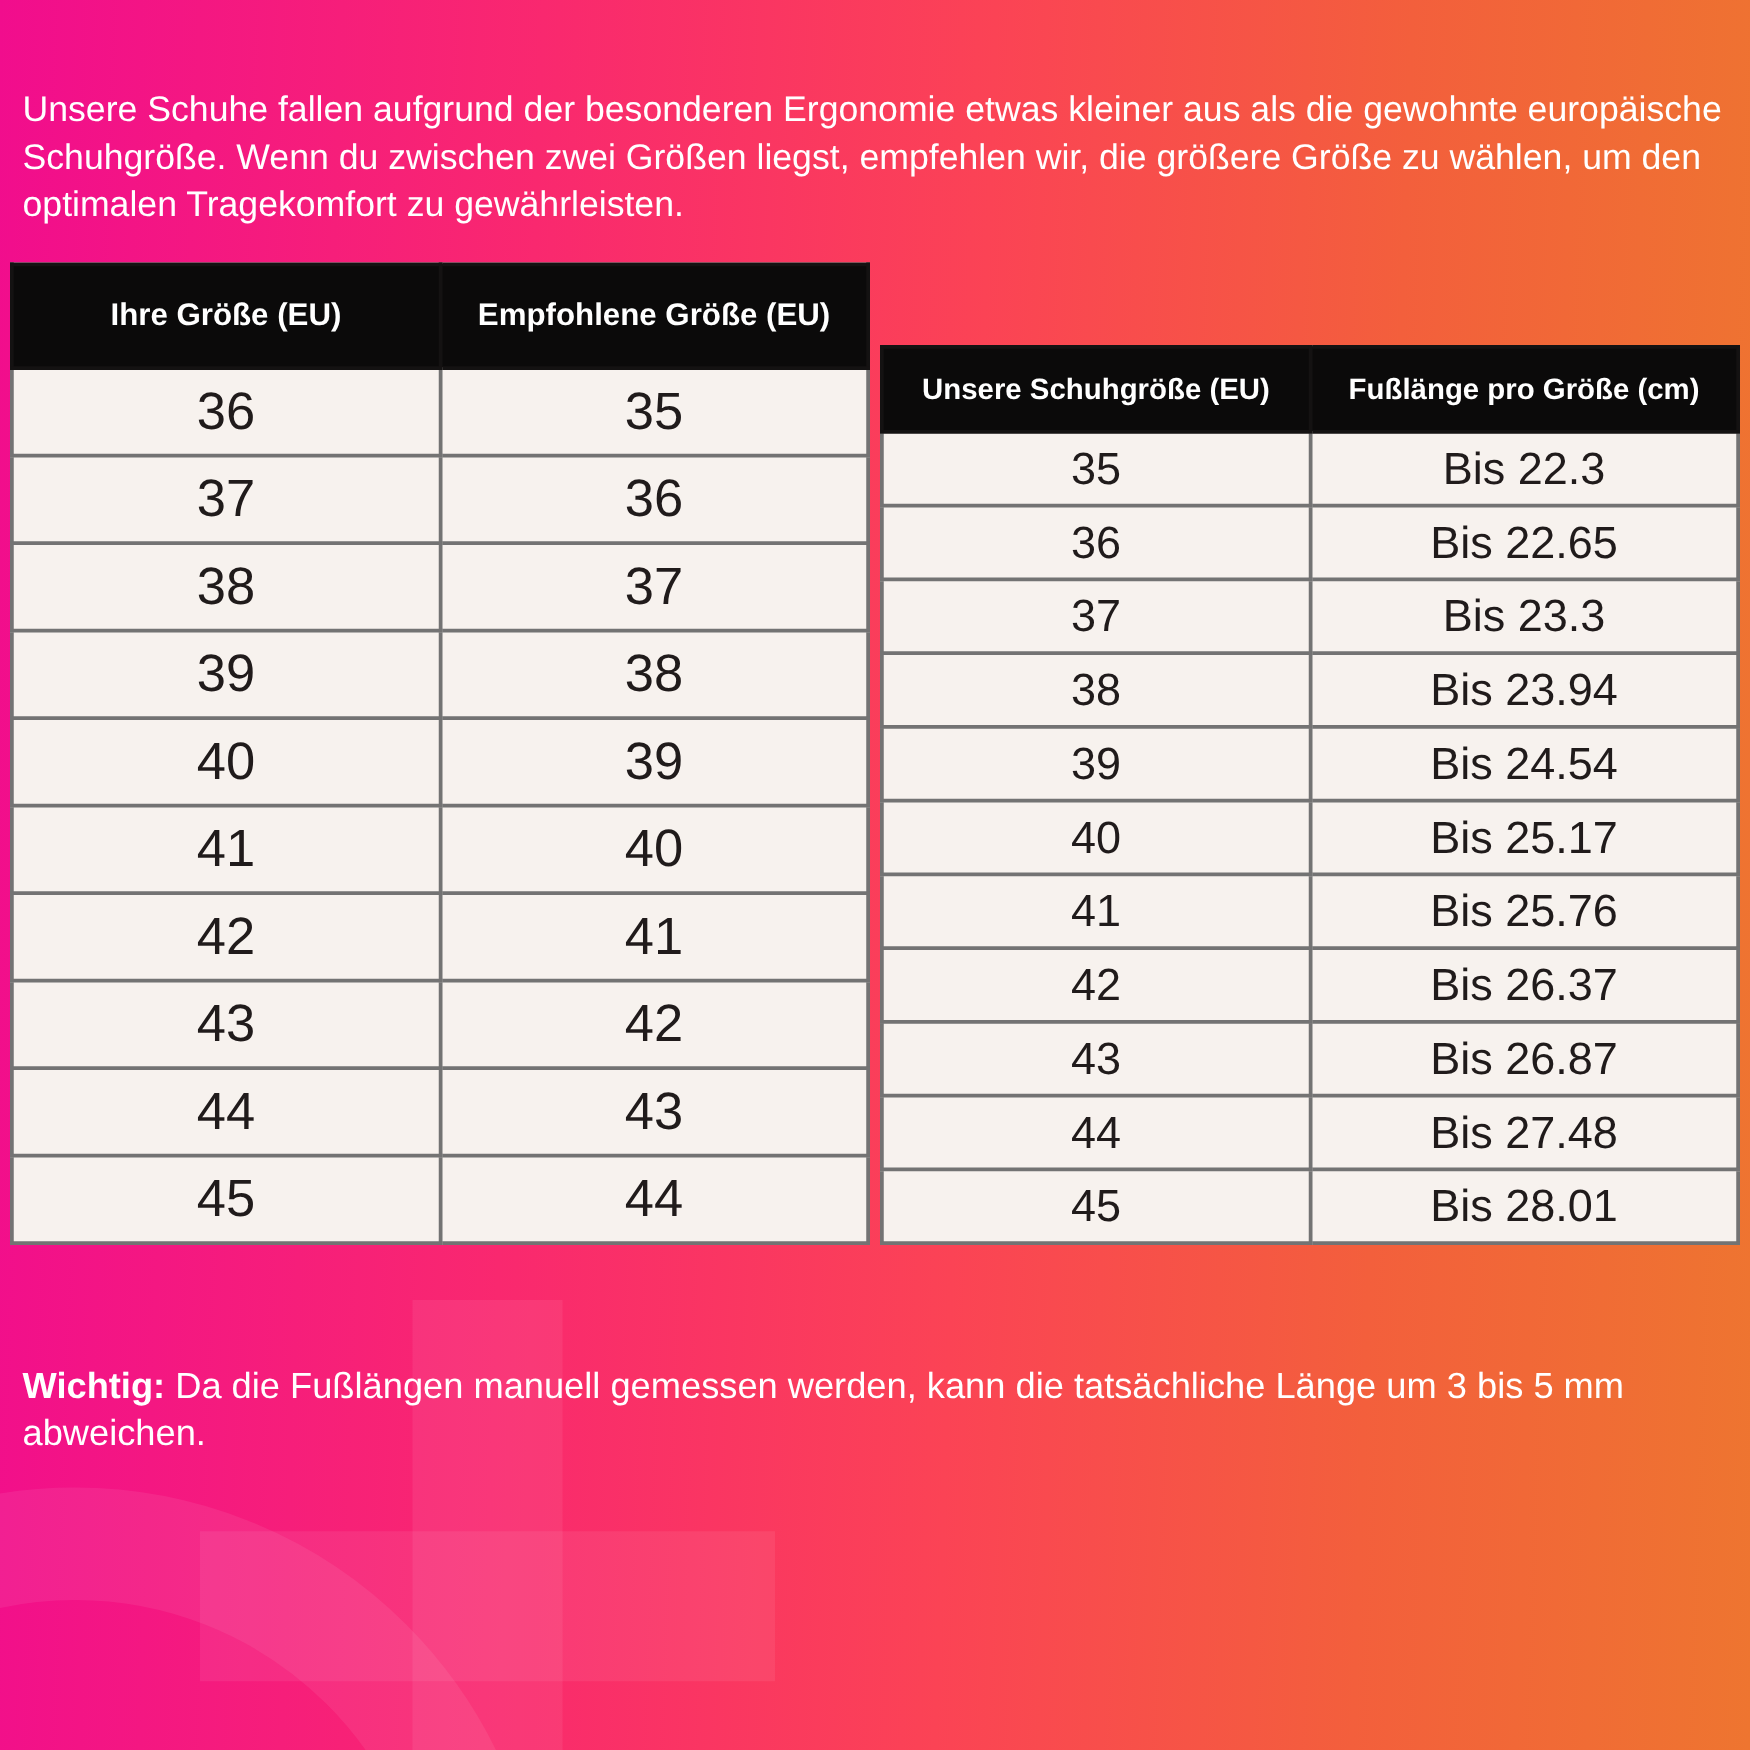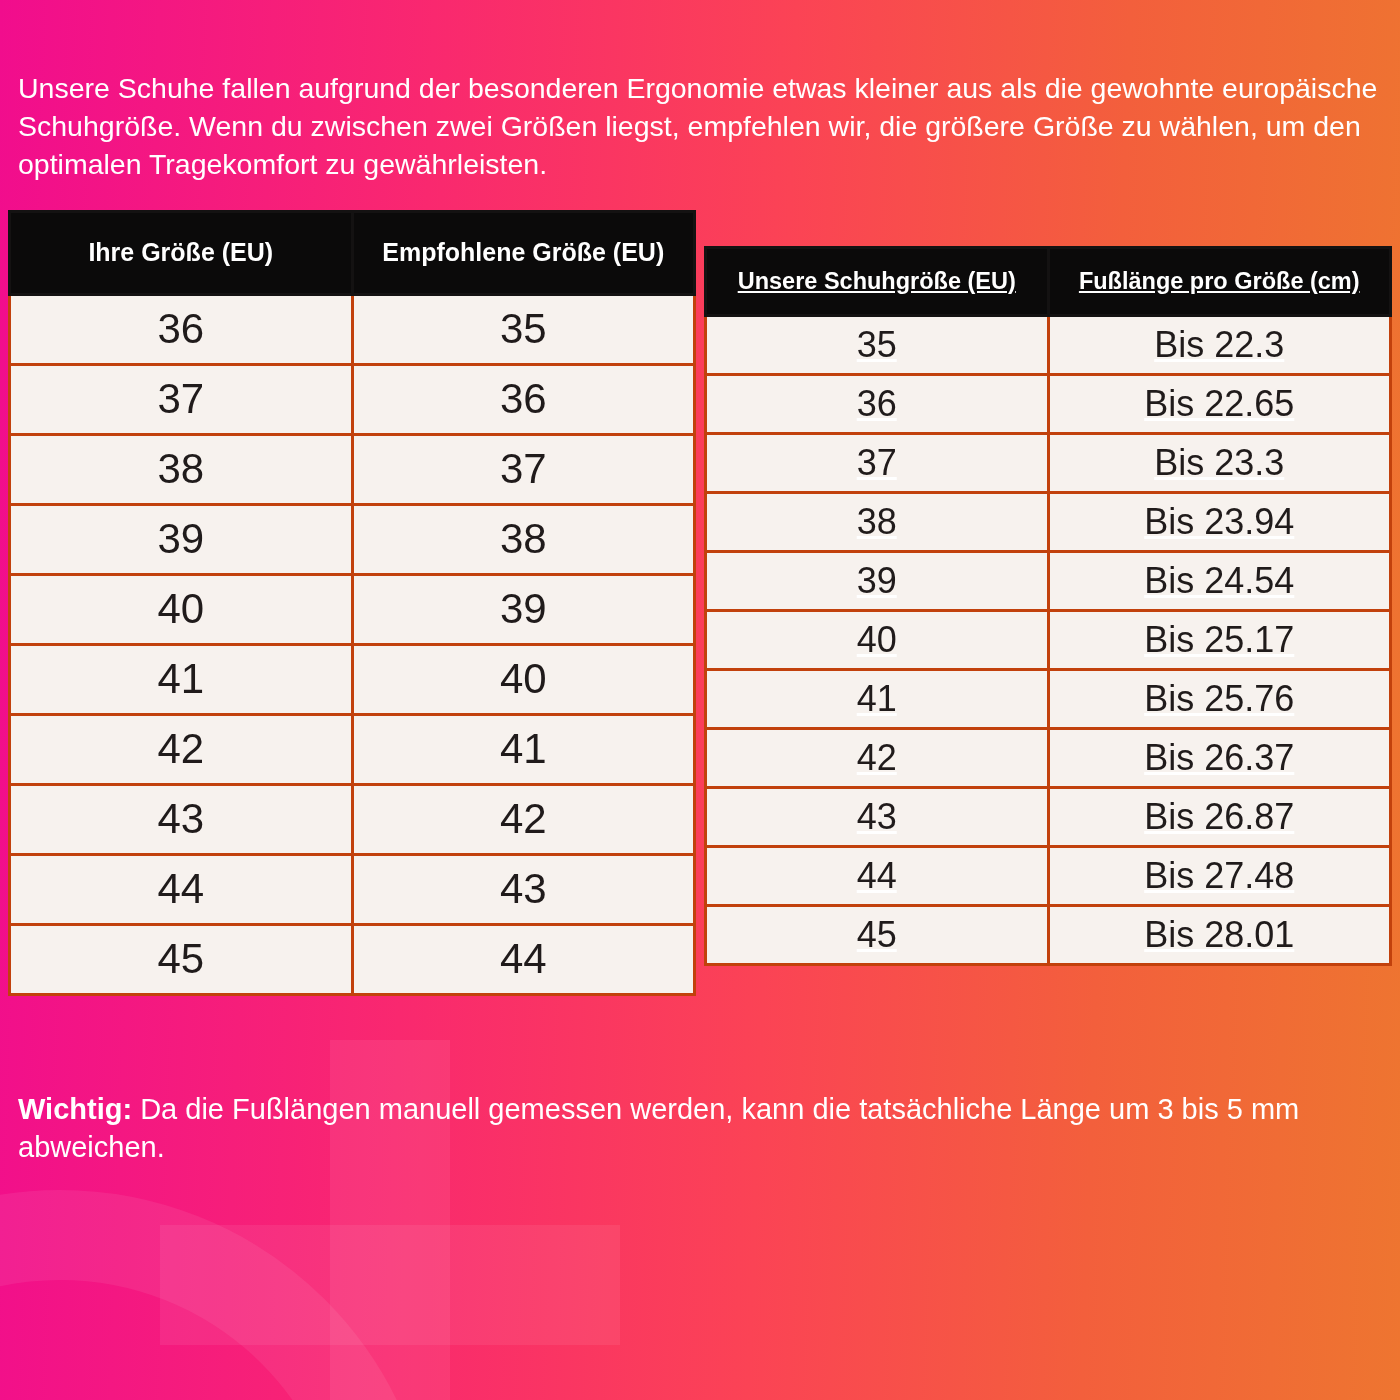--- a/index.html
+++ b/index.html
@@ -53,21 +53,21 @@
     color: #ffffff;
     max-width: 1372px;
   }
   p.intro { margin-top: 22px; }
   p.reco  { margin-top: 28px; }
   .lead-bold { font-weight: bold; }
   .tables-row {
     display: flex;
     gap: 8px;
     margin: 26px -6px 0 -6px;
-    align-items: center;
+    align-items: flex-end;
   }
   table.size-table {
     border-collapse: collapse;
     table-layout: fixed;
     flex: 1 1 0;
     width: 50%;
     background: #f7f2ee;
     border: 3px solid #141212;
   }
   table.size-table th {
@@ -75,27 +75,27 @@
     color: #ffffff;
     font-weight: bold;
     text-align: center;
     vertical-align: middle;
     border: 3px solid #141212;
   }
   table.size-table td {
     color: #201b1b;
     text-align: center;
     vertical-align: middle;
-    border: 3px solid #c2410c;
+    border: 3px solid #737373;
     background: #f7f2ee;
     font-weight: 500;
   }
   table.left-table  th { height: 78px; font-size: 25px; }
   table.left-table  td { height: 65px; font-size: 42px; }
-  table.right-table { margin-top: 6px; text-decoration: underline; }
+  table.right-table { margin-top: 6px; }
   table.right-table th { height: 63px; font-size: 23.5px; }
   table.right-table td { height: 54px; font-size: 36px; }
   p.important {
     margin-top: 94px;
     font-size: 29px;
   }
 </style>
 </head>
 <body>
 

